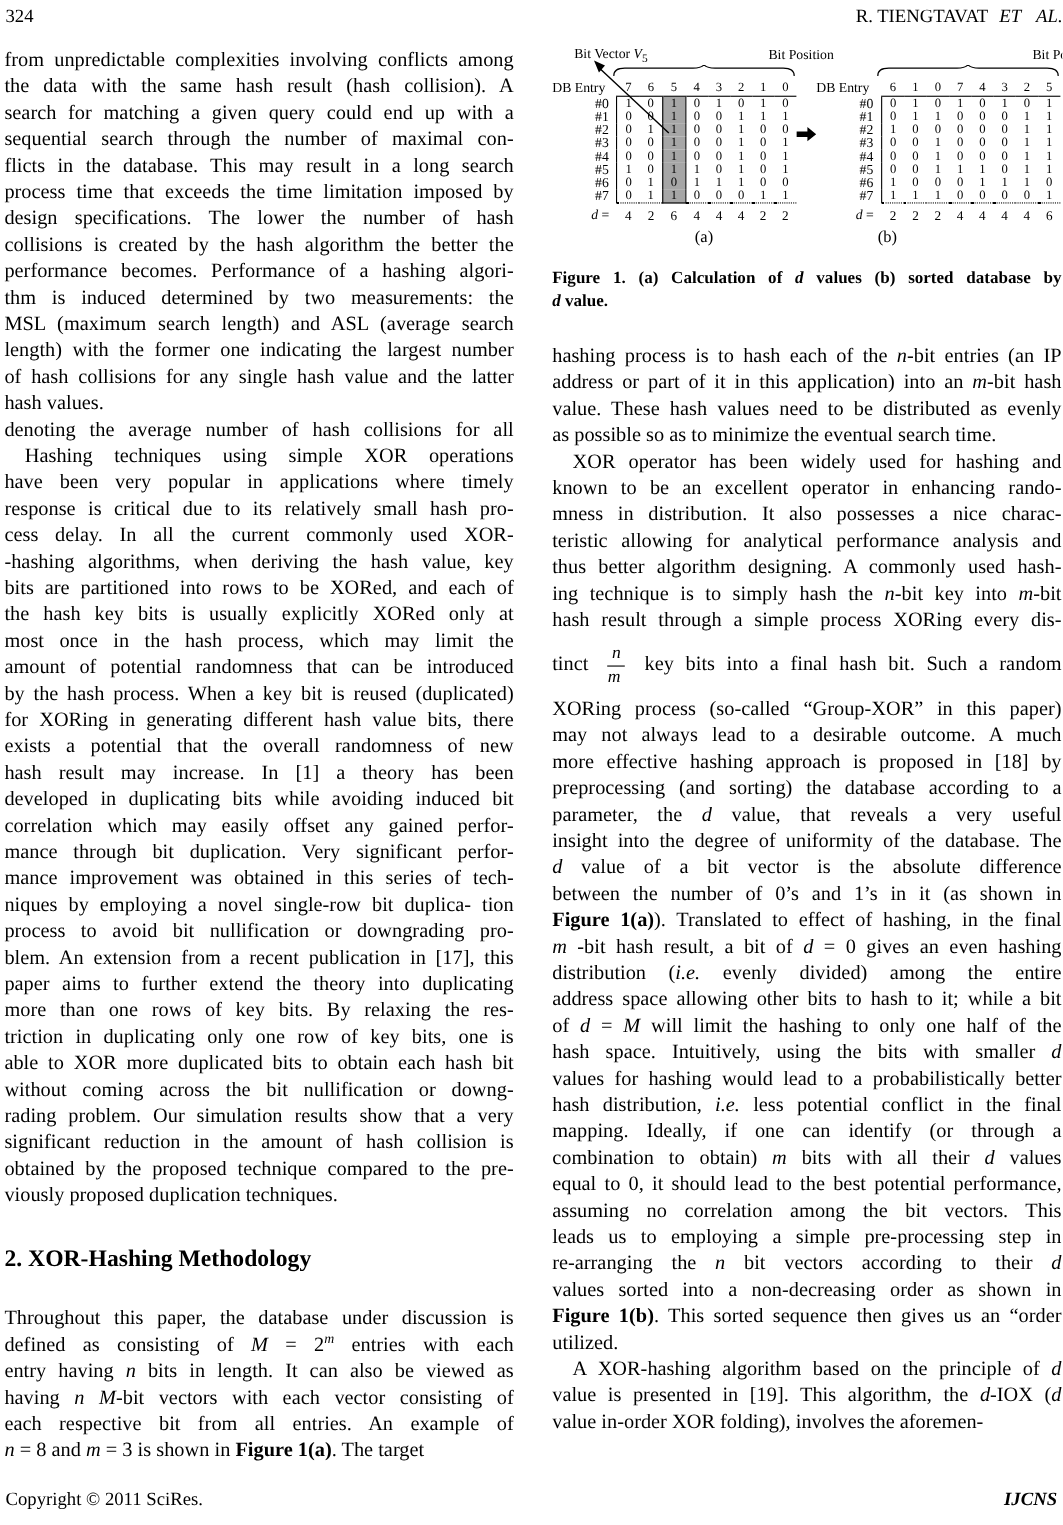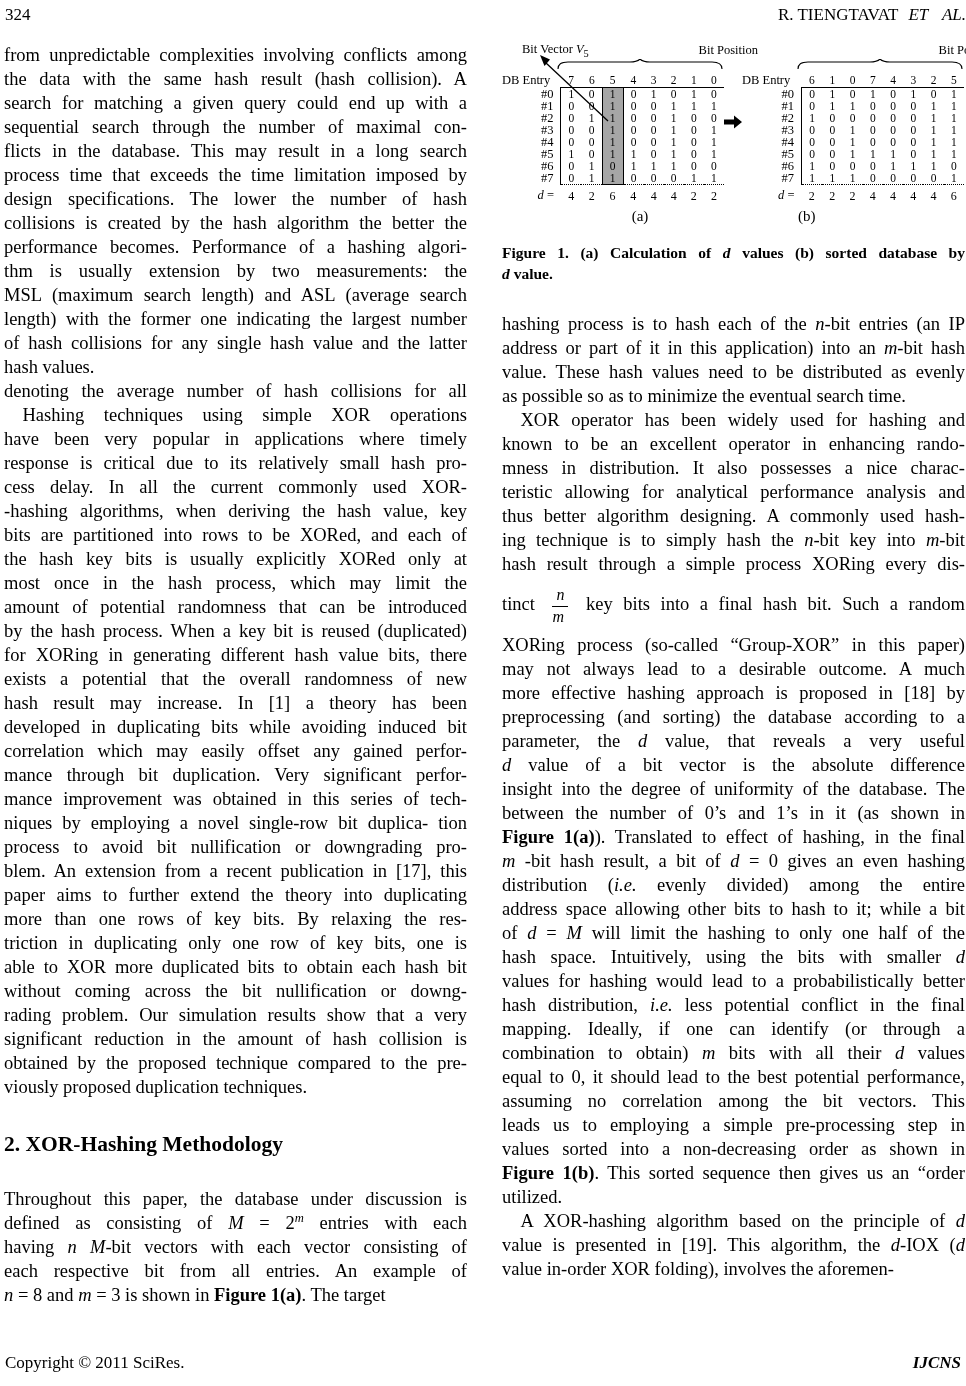--- a/index.html
+++ b/index.html
@@ -70,21 +70,21 @@
     <div>
         <div class="jline">from unpredictable complexities involving conflicts among</div>
         <div class="jline">the data with the same hash result (hash collision). A</div>
         <div class="jline">search for matching a given query could end up with a</div>
         <div class="jline">sequential search through the number of maximal con-</div>
         <div class="jline">flicts in the database. This may result in a long search</div>
         <div class="jline">process time that exceeds the time limitation imposed by</div>
         <div class="jline">design specifications. The lower the number of hash</div>
         <div class="jline">collisions is created by the hash algorithm the better the</div>
         <div class="jline">performance becomes. Performance of a hashing algori-</div>
-        <div class="jline">thm is usually extension by two measurements: the</div>
+        <div class="jline">thm is induced determined by two measurements: the</div>
         <div class="jline">MSL (maximum search length) and ASL (average search</div>
         <div class="jline">length) with the former one indicating the largest number</div>
         <div class="jline">of hash collisions for any single hash value and the latter</div>
         <div class="jline last">hash values.</div>
         <div class="jline">denoting the average number of hash collisions for all</div>
       </div>
     <div>
         <div class="jline"> Hashing techniques using simple XOR operations</div>
         <div class="jline">have been very popular in applications where timely</div>
         <div class="jline">response is critical due to its relatively small hash pro-</div>
@@ -112,20 +112,21 @@
         <div class="jline">without coming across the bit nullification or downg-</div>
         <div class="jline">rading problem. Our simulation results show that a very</div>
         <div class="jline">significant reduction in the amount of hash collision is</div>
         <div class="jline">obtained by the proposed technique compared to the pre-</div>
         <div class="jline last">viously proposed duplication techniques.</div>
       </div>
     <div class="sec-heading">2. XOR-Hashing Methodology</div>
     <div class="para-c">
         <div class="jline">Throughout this paper, the database under discussion is</div>
         <div class="jline">defined as consisting of <i>M</i> = 2<sup><i>m</i></sup> entries with each</div>
+        <div class="jline">entry having <i>n</i> bits in length. It can also be viewed as</div>
         <div class="jline">having <i>n</i> <i>M</i>-bit vectors with each vector consisting of</div>
         <div class="jline">each respective bit from all entries. An example of</div>
         <div class="jline last"><i>n</i> = 8 and <i>m</i> = 3 is shown in <b>Figure 1(a)</b>. The target</div>
       </div>
   </div>
 
   <div class="col col-right">
 
     <div class="figure-row">
 
@@ -406,36 +407,37 @@
         <div class="jline">teristic allowing for analytical performance analysis and</div>
         <div class="jline">thus better algorithm designing. A commonly used hash-</div>
         <div class="jline">ing technique is to simply hash the <i>n</i>-bit key into <i>m</i>-bit</div>
         <div class="jline">hash result through a simple process XORing every dis-</div>
         <div class="jline tall">tinct <span class="frac"><span class="num">n</span><span class="den">m</span></span> key bits into a final hash bit. Such a random</div>
         <div class="jline">XORing process (so-called “Group-XOR” in this paper)</div>
         <div class="jline">may not always lead to a desirable outcome. A much</div>
         <div class="jline">more effective hashing approach is proposed in [18] by</div>
         <div class="jline">preprocessing (and sorting) the database according to a</div>
         <div class="jline">parameter, the <i>d</i> value, that reveals a very useful</div>
+        <div class="jline">insight into the degree of uniformity of the database. The</div>
         <div class="jline"><i>d</i> value of a bit vector is the absolute difference</div>
-        <div class="jline">insight into the degree of uniformity of the database. The</div>
         <div class="jline">between the number of 0’s and 1’s in it (as shown in</div>
         <div class="jline"><b>Figure 1(a)</b>). Translated to effect of hashing, in the final</div>
         <div class="jline"><i>m</i> -bit hash result, a bit of <i>d</i> = 0 gives an even hashing</div>
         <div class="jline">distribution (<i>i.e.</i> evenly divided) among the entire</div>
         <div class="jline">address space allowing other bits to hash to it; while a bit</div>
         <div class="jline">of <i>d</i> = <i>M</i> will limit the hashing to only one half of the</div>
         <div class="jline">hash space. Intuitively, using the bits with smaller <i>d</i></div>
         <div class="jline">values for hashing would lead to a probabilistically better</div>
         <div class="jline">hash distribution, <i>i.e.</i> less potential conflict in the final</div>
         <div class="jline">mapping. Ideally, if one can identify (or through a</div>
         <div class="jline">combination to obtain) <i>m</i> bits with all their <i>d</i> values</div>
         <div class="jline">equal to 0, it should lead to the best potential performance,</div>
         <div class="jline">assuming no correlation among the bit vectors. This</div>
         <div class="jline">leads us to employing a simple pre-processing step in</div>
+        <div class="jline">re-arranging the <i>n</i> bit vectors according to their <i>d</i></div>
         <div class="jline">values sorted into a non-decreasing order as shown in</div>
         <div class="jline"><b>Figure 1(b)</b>. This sorted sequence then gives us an “order</div>
         <div class="jline last">utilized.</div>
       </div>
     <div>
         <div class="jline"> A XOR-hashing algorithm based on the principle of <i>d</i></div>
         <div class="jline">value is presented in [19]. This algorithm, the <i>d</i>-IOX (<i>d</i></div>
         <div class="jline last">value in-order XOR folding), involves the aforemen-</div>
       </div>
   </div>

